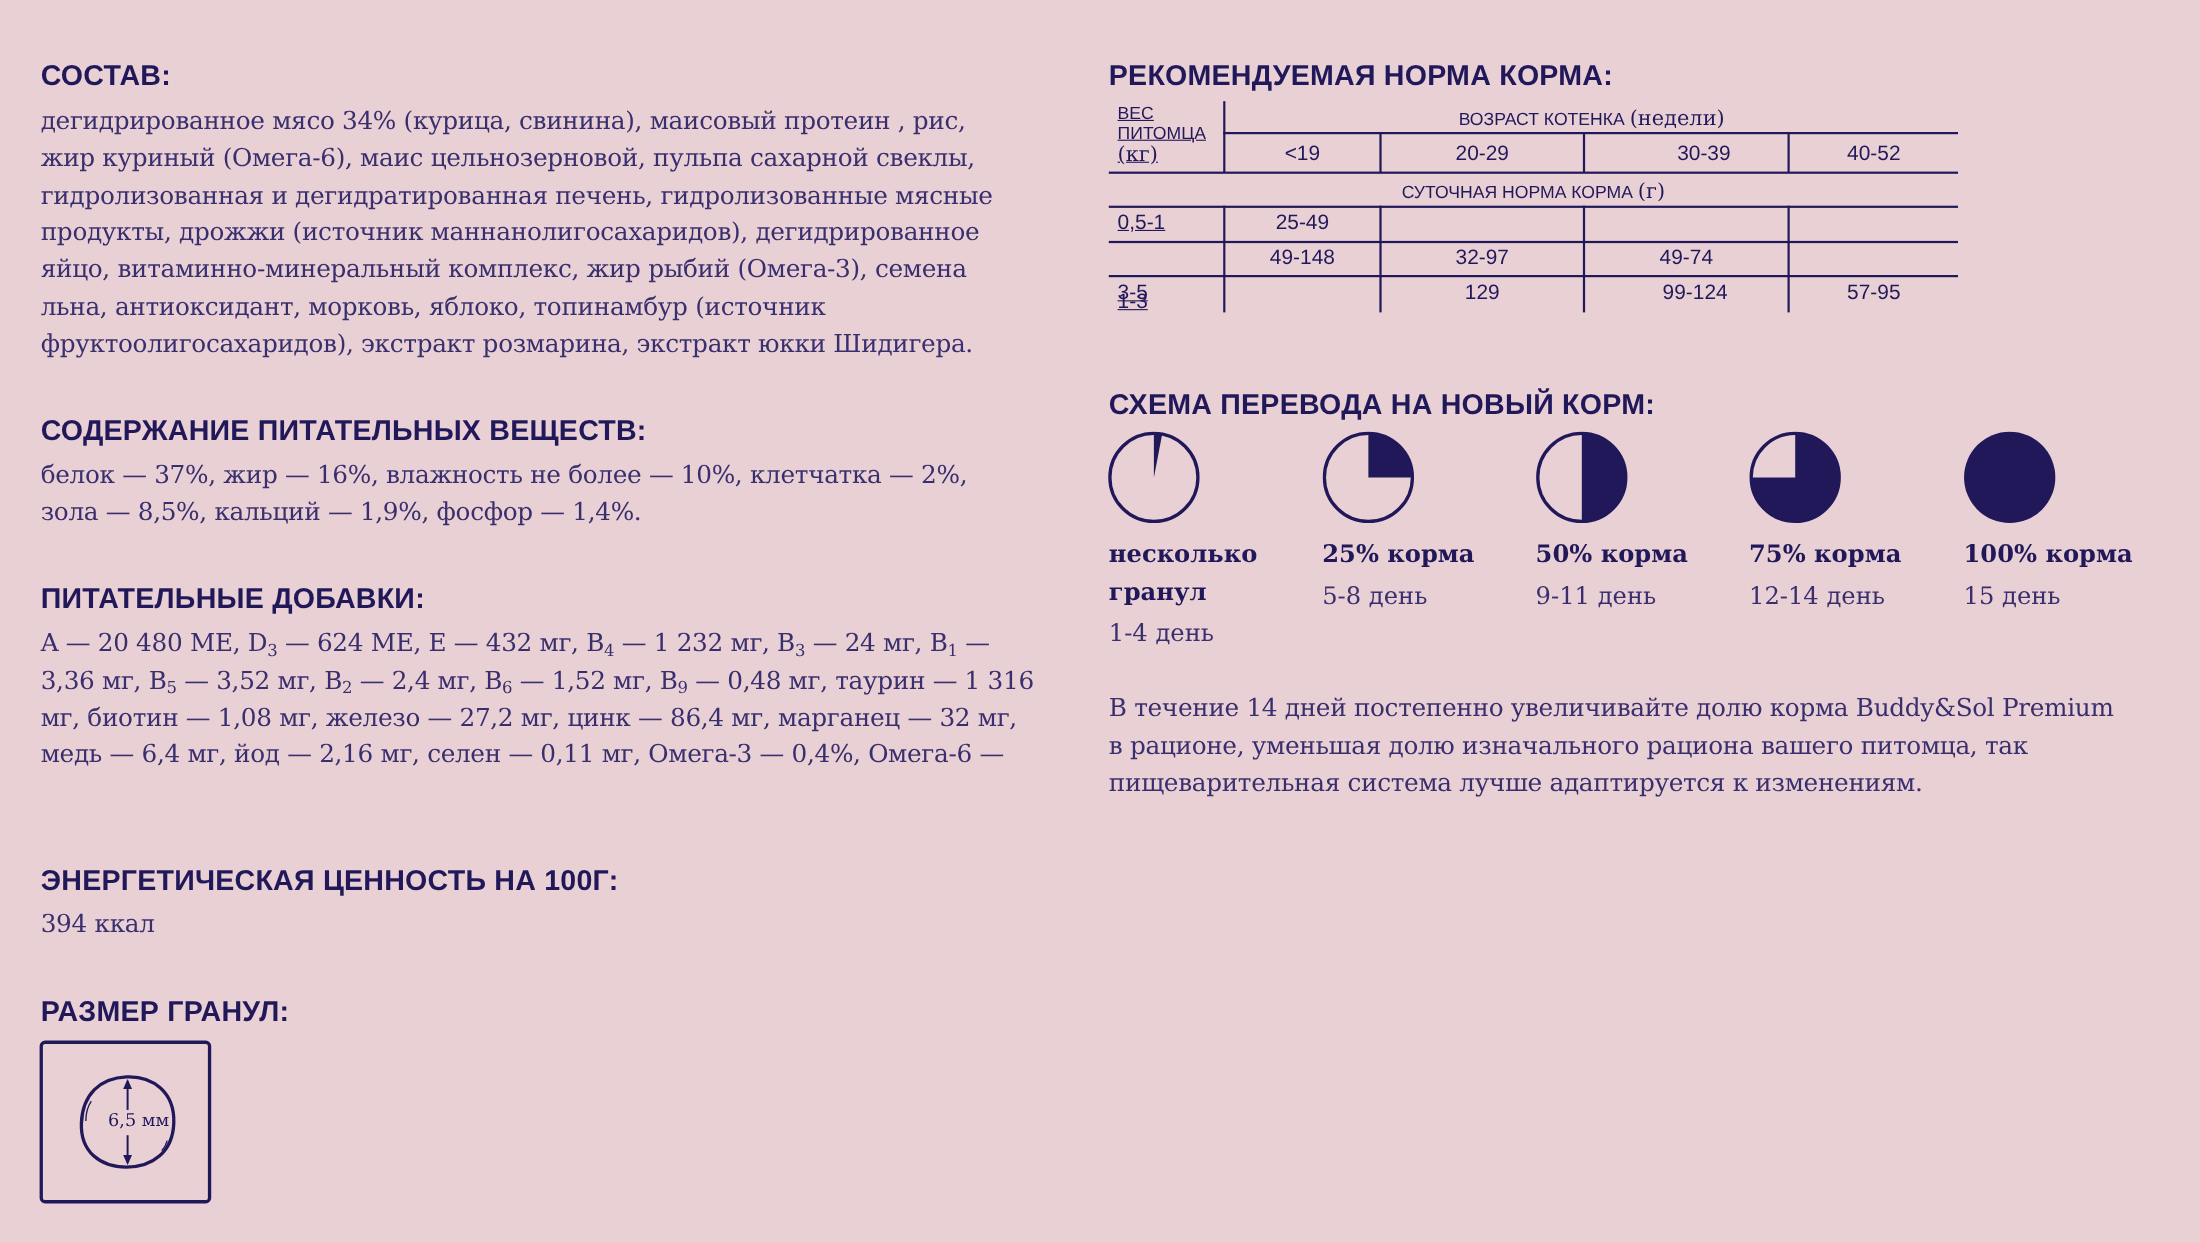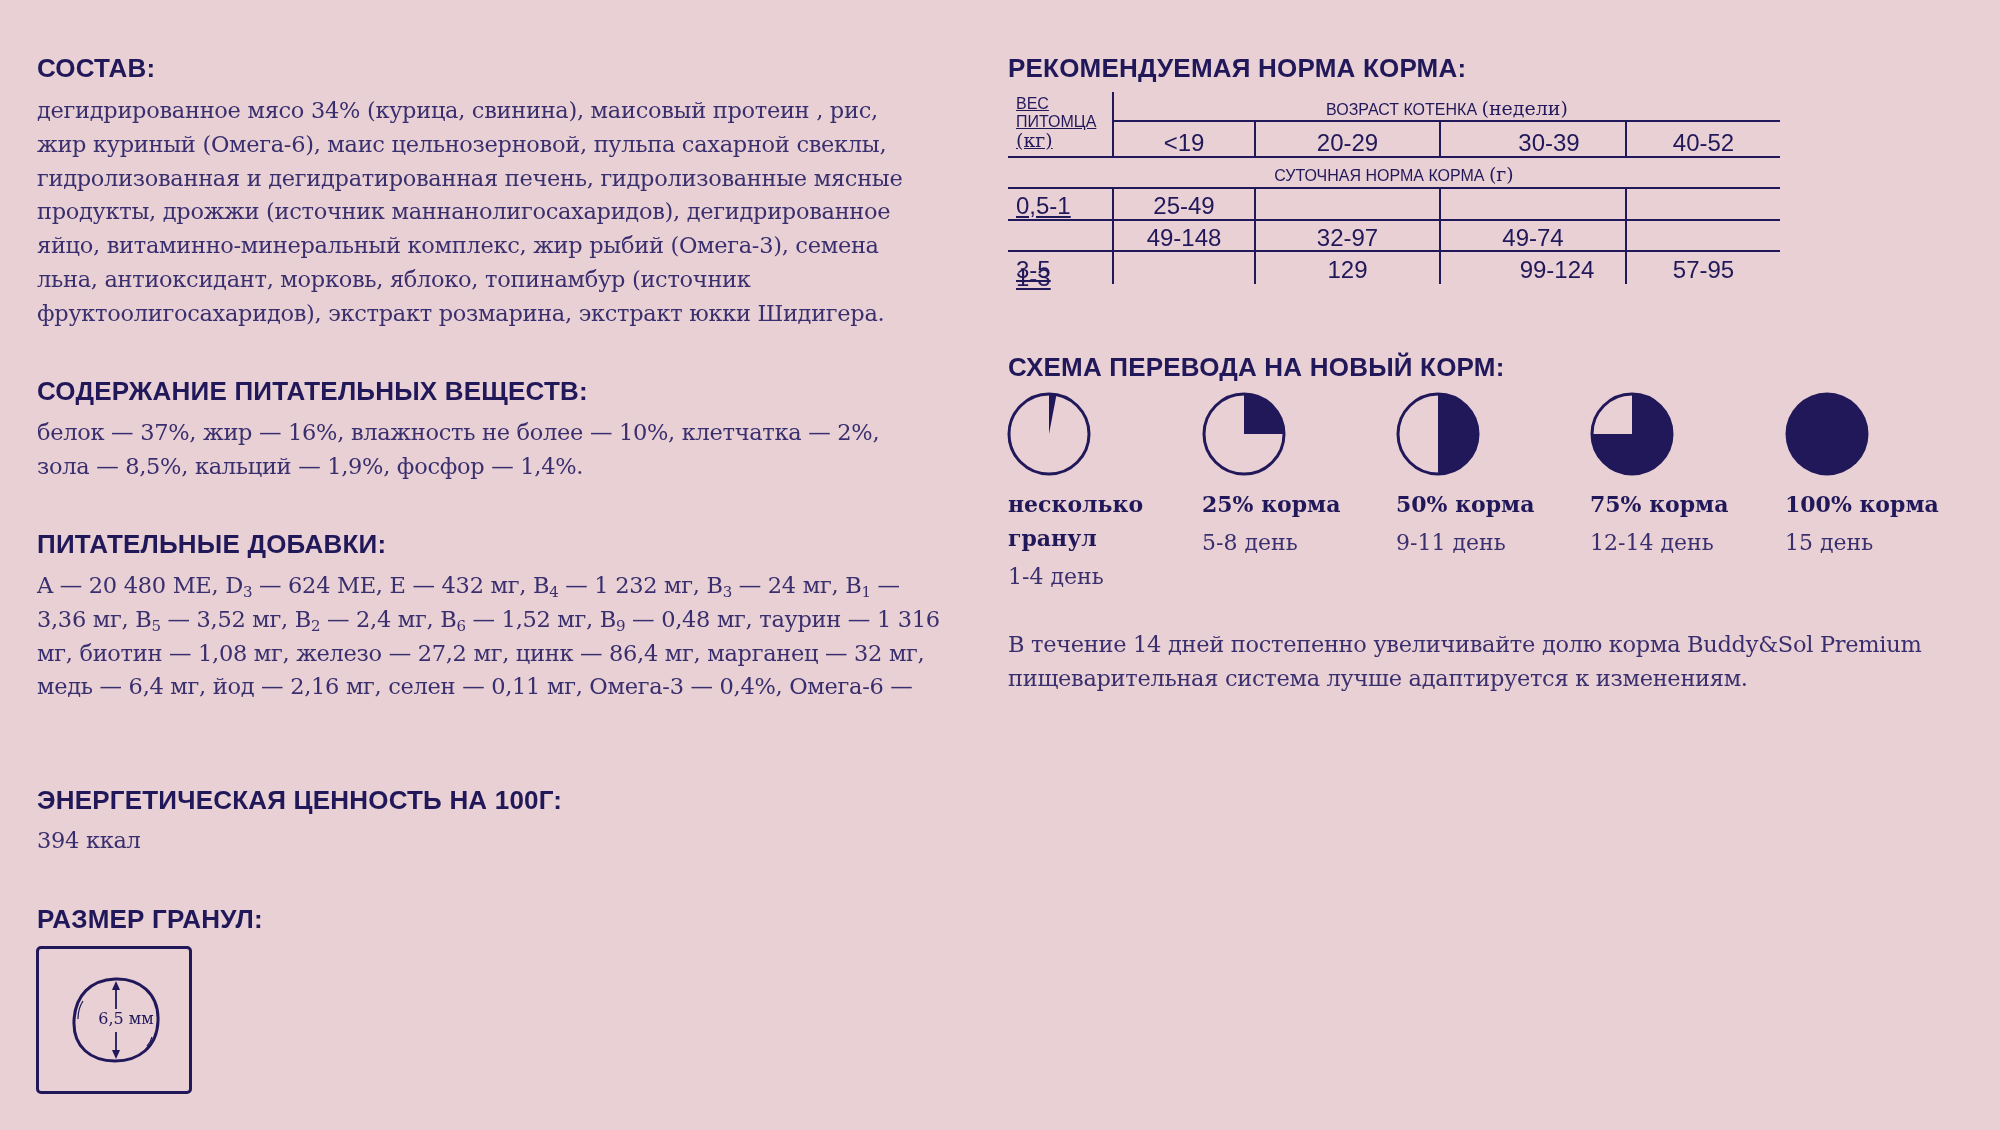--- a/index.html
+++ b/index.html
@@ -32,21 +32,21 @@
   .p sub { font-size: 15px; vertical-align: -4px; line-height: 0; }
 
   
   .feed-table {
     position: absolute; left: 1008px; top: 92px; width: 772px; height: 192px;
     font-family: "Liberation Sans", sans-serif;
     color: #21185a;
   }
   .tline { position: absolute; background: #21185a; }
   .tcell {
-    position: absolute; text-align: center; font-size: 24px; font-weight: 500;
+    position: absolute; text-align: center; font-size: 19px; font-weight: 500;
     white-space: nowrap;
   }
   .tcell.left { text-align: left; text-decoration: underline; }
   .tcap { font-size: 16px; }
   .tsmall { font-family: "DejaVu Serif", serif; font-size: 19px; font-weight: normal; }
 
   
   .pie { position: absolute; top: 392px; width: 84px; height: 84px; }
   .stage-label {
     position: absolute; font-family: "DejaVu Serif", serif; font-weight: bold;
@@ -171,21 +171,21 @@
       <div class="tcell" style="left:106px; width:140px; top:132px;">49-148</div>
       <div class="tcell" style="left:248px; width:183px; top:132px;">32-97</div>
       <div class="tcell" style="left:433px; width:184px; top:132px;">49-74</div>
       <div class="tcell" style="left:619px; width:153px; top:132px;"></div>
     </div>
 
     <div>
       <div class="tcell left" style="left:8px; top:164px;">3-5</div>
       <div class="tcell" style="left:106px; width:140px; top:164px;"></div>
       <div class="tcell" style="left:248px; width:183px; top:164px;">129</div>
-      <div class="tcell" style="left:433px; width:200px; top:164px;padding-left:16px;">99-124</div>
+      <div class="tcell" style="left:433px; width:200px; top:164px;">99-124</div>
       <div class="tcell" style="left:619px; width:153px; top:164px;">57-95</div>
     </div>
   </div>
 </section>
 
 <section>
   <h2 class="h" style="left:1008px; top:352px;">СХЕМА ПЕРЕВОДА НА НОВЫЙ КОРМ:</h2>
 
   <svg class="pie" style="left:1007px;" viewBox="0 0 84 84">
     <circle cx="42" cy="42" r="40" fill="none" stroke="#21185a" stroke-width="3"></circle>
@@ -224,15 +224,16 @@
     <div class="stage-label" style="left:1590px; top:487px;">75% корма</div>
     <div class="stage-days" style="left:1590px; top:526px;">12-14 день</div>
   </div>
   <div>
     <div class="stage-label" style="left:1785px; top:487px;">100% корма</div>
     <div class="stage-days" style="left:1785px; top:526px;">15 день</div>
   </div>
 
   <div class="p" style="left:1008px; top:628px; width:980px;">
     <div>В течение 14 дней постепенно увеличивайте долю корма Buddy&amp;Sol Premium</div>
+    <div>в рационе, уменьшая долю изначального рациона вашего питомца, так</div>
     <div>пищеварительная система лучше адаптируется к изменениям.</div>
   </div>
 </section>
 
 </body></html>

